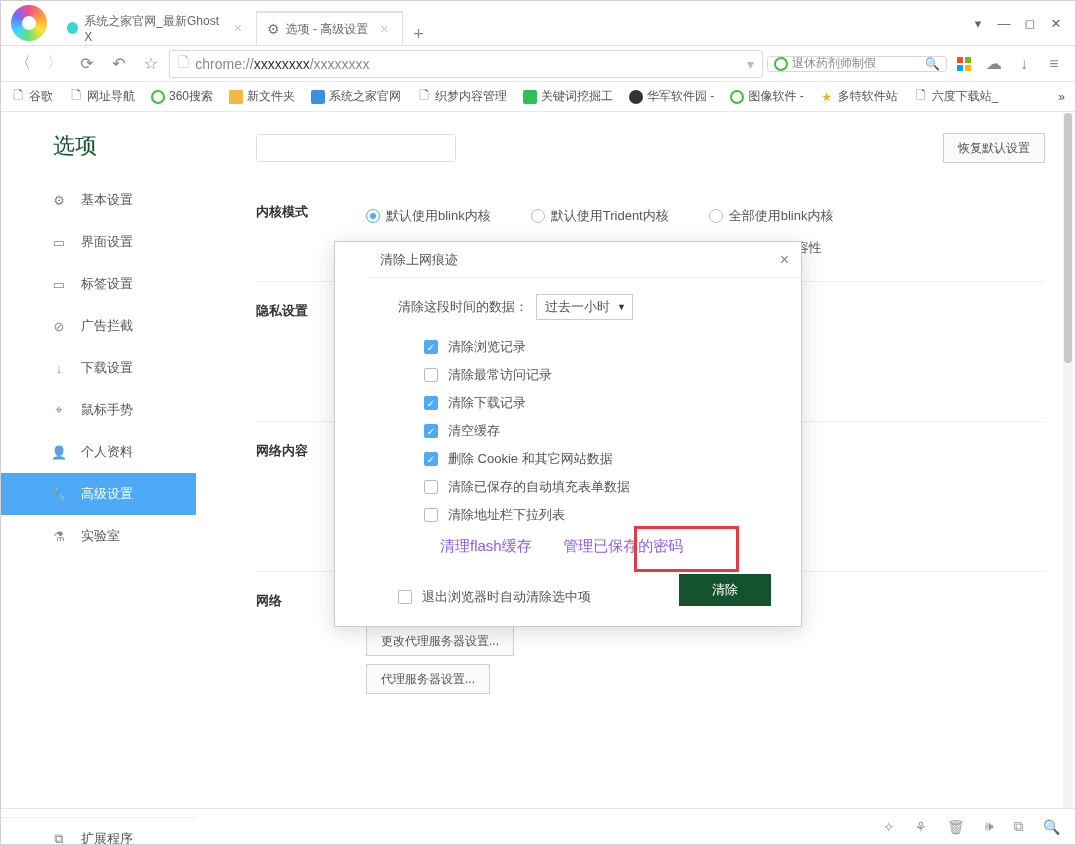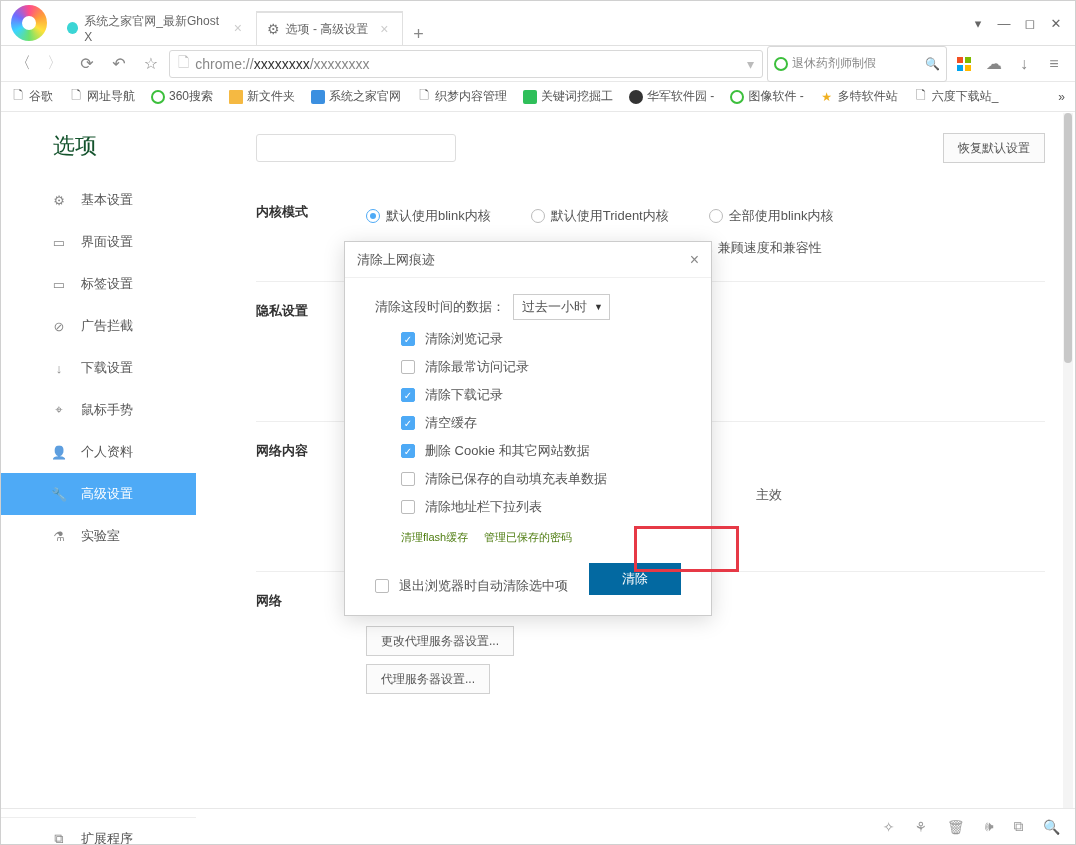--- a/index.html
+++ b/index.html
@@ -17,21 +17,21 @@
 .winctl { display: flex; gap: 0; margin-right: 6px; }
 .winctl span { width: 26px; height: 22px; display: flex; align-items: center; justify-content: center; color: #666; font-size: 13px; cursor: pointer; }
 
 
 .navbar { height: 36px; display: flex; align-items: center; padding: 0 8px; gap: 4px; border-bottom: 1px solid #e8e8e8; }
 .navbtn { width: 28px; height: 28px; display: flex; align-items: center; justify-content: center; color: #888; cursor: pointer; }
 .navbtn.dis { color: #ccc; }
 .addr { flex: 1; height: 28px; border: 1px solid #d8d8d8; border-radius: 3px; display: flex; align-items: center; padding: 0 8px; font-size: 14px; color: #888; gap: 6px; }
 .addr .url { color: #888; }
 .addr .url .bold { color: #333; }
-.searchbx { width: 180px; height: 36px; border: 1px solid #d8d8d8; border-radius: 3px; display: flex; align-items: center; padding: 0 6px; font-size: 12px; color: #888; gap: 4px; }
+.searchbx { width: 180px; height: 16px; border: 1px solid #d8d8d8; border-radius: 3px; display: flex; align-items: center; padding: 0 6px; font-size: 12px; color: #888; gap: 4px; }
 .ricn { width: 26px; height: 26px; display: flex; align-items: center; justify-content: center; color: #888; cursor: pointer; }
 
 
 .bmbar { height: 30px; display: flex; align-items: center; padding: 0 10px; gap: 16px; font-size: 12px; color: #555; border-bottom: 1px solid #e8e8e8; }
 .bm { display: flex; align-items: center; gap: 4px; cursor: pointer; white-space: nowrap; }
 .bm .ic { width: 14px; height: 14px; display: inline-flex; align-items: center; justify-content: center; }
 .bmmore { margin-left: auto; }
 
 
 .content { position: absolute; top: 112px; bottom: 36px; left: 0; right: 0; display: flex; }
@@ -58,35 +58,35 @@
 .slabel { width: 110px; font-weight: bold; font-size: 13px; }
 .sbody { flex: 1; font-size: 13px; color: #555; line-height: 2; }
 .radios { display: flex; gap: 40px; margin-bottom: 6px; }
 .radio { display: flex; align-items: center; gap: 6px; }
 .rcir { width: 14px; height: 14px; border: 1px solid #4eaaf6; border-radius: 50%; display: inline-flex; align-items: center; justify-content: center; }
 .rcir.on::after { content:""; width:6px; height:6px; background:#4eaaf6; border-radius:50%; }
 .rcir.off { border-color: #bbb; }
 .sbtn { display:inline-block; height: 30px; line-height:28px; padding: 0 14px; border: 1px solid #d0d0d0; background: #fbfbfb; font-size: 12px; margin-top: 8px; margin-right:8px; }
 
 
-.dialog { position: absolute; left: 343px; top: 240px; width: 368px; background: #fff; border: 1px solid #ccc; box-shadow: 0 4px 20px rgba(0,0,0,.15); z-index: 10; }
+.dialog { position: absolute; left: 333px; top: 240px; width: 468px; background: #fff; border: 1px solid #ccc; box-shadow: 0 4px 20px rgba(0,0,0,.15); z-index: 10; padding-left: 33px; }
 .dlghdr { height: 36px; display: flex; align-items: center; padding: 0 12px; font-size: 13px; color: #555; border-bottom: 1px solid #f0f0f0; }
 .dlghdr .cls { margin-left: auto; color: #888; cursor: pointer; font-size: 16px; }
 .dlgbody { padding: 16px 30px 20px 30px; font-size: 13px; color: #555; }
-.dlgrow { display: flex; align-items: center; gap: 8px; margin-bottom: 5px; }
+.dlgrow { display: flex; align-items: center; gap: 8px; margin-bottom: 13px; }
 .dlgsel { height: 26px; border: 1px solid #ccc; padding: 0 22px 0 8px; display: inline-flex; align-items: center; position: relative; background: #fff; }
 .dlgsel::after { content:"▼"; font-size:9px; position:absolute; right:6px; color:#333; }
 .chk { display: flex; align-items: center; gap: 10px; padding: 5px 0 5px 26px; }
 .cbox { width: 14px; height: 14px; border: 1px solid #bbb; border-radius: 2px; display: inline-flex; align-items: center; justify-content: center; background:#fff; }
 .cbox.on { background:#4eaaf6; border-color:#4eaaf6; color:#fff; font-size:10px; }
 .links { padding: 8px 0 0 26px; }
-.links a { color: #4d7c0f; text-decoration: none; margin-right: 12px; font-size: 11px; }
+.links a { color: #8b5cf6; text-decoration: none; margin-right: 12px; font-size: 15px; margin-left: 16px; }
 .dlgft { display: flex; align-items: flex-end; padding: 18px 0 0 0; }
 .auto { display: flex; align-items: center; gap: 10px; }
-.clrbtn { margin-left: auto; width: 92px; height: 32px; background: #0369a1; color: #fff; border: none; font-size: 13px; cursor: pointer; }
+.clrbtn { margin-left: auto; width: 92px; height: 32px; background: #14532d; color: #fff; border: none; font-size: 13px; cursor: pointer; }
 .highlight { position: absolute; border: 3px solid #e63946; pointer-events: none; z-index: 20; }
 
 
 .bottombar { position: absolute; bottom: 0; left: 0; right: 0; height: 36px; border-top: 1px solid #e8e8e8; display: flex; align-items: center; justify-content: flex-end; padding: 0 14px; gap: 20px; color: #999; font-size: 14px; }
 .bottombar span { cursor: pointer; }
 
 
 .i-360 { width:14px;height:14px;border-radius:50%;border:2px solid #3cbf3c;display:inline-block; }
 .i-folder { width:14px;height:11px;background:#f5b942;display:inline-block;border-radius:1px; }
 .i-blue { width:14px;height:14px;background:#3b8fe0;display:inline-block;border-radius:2px; }

